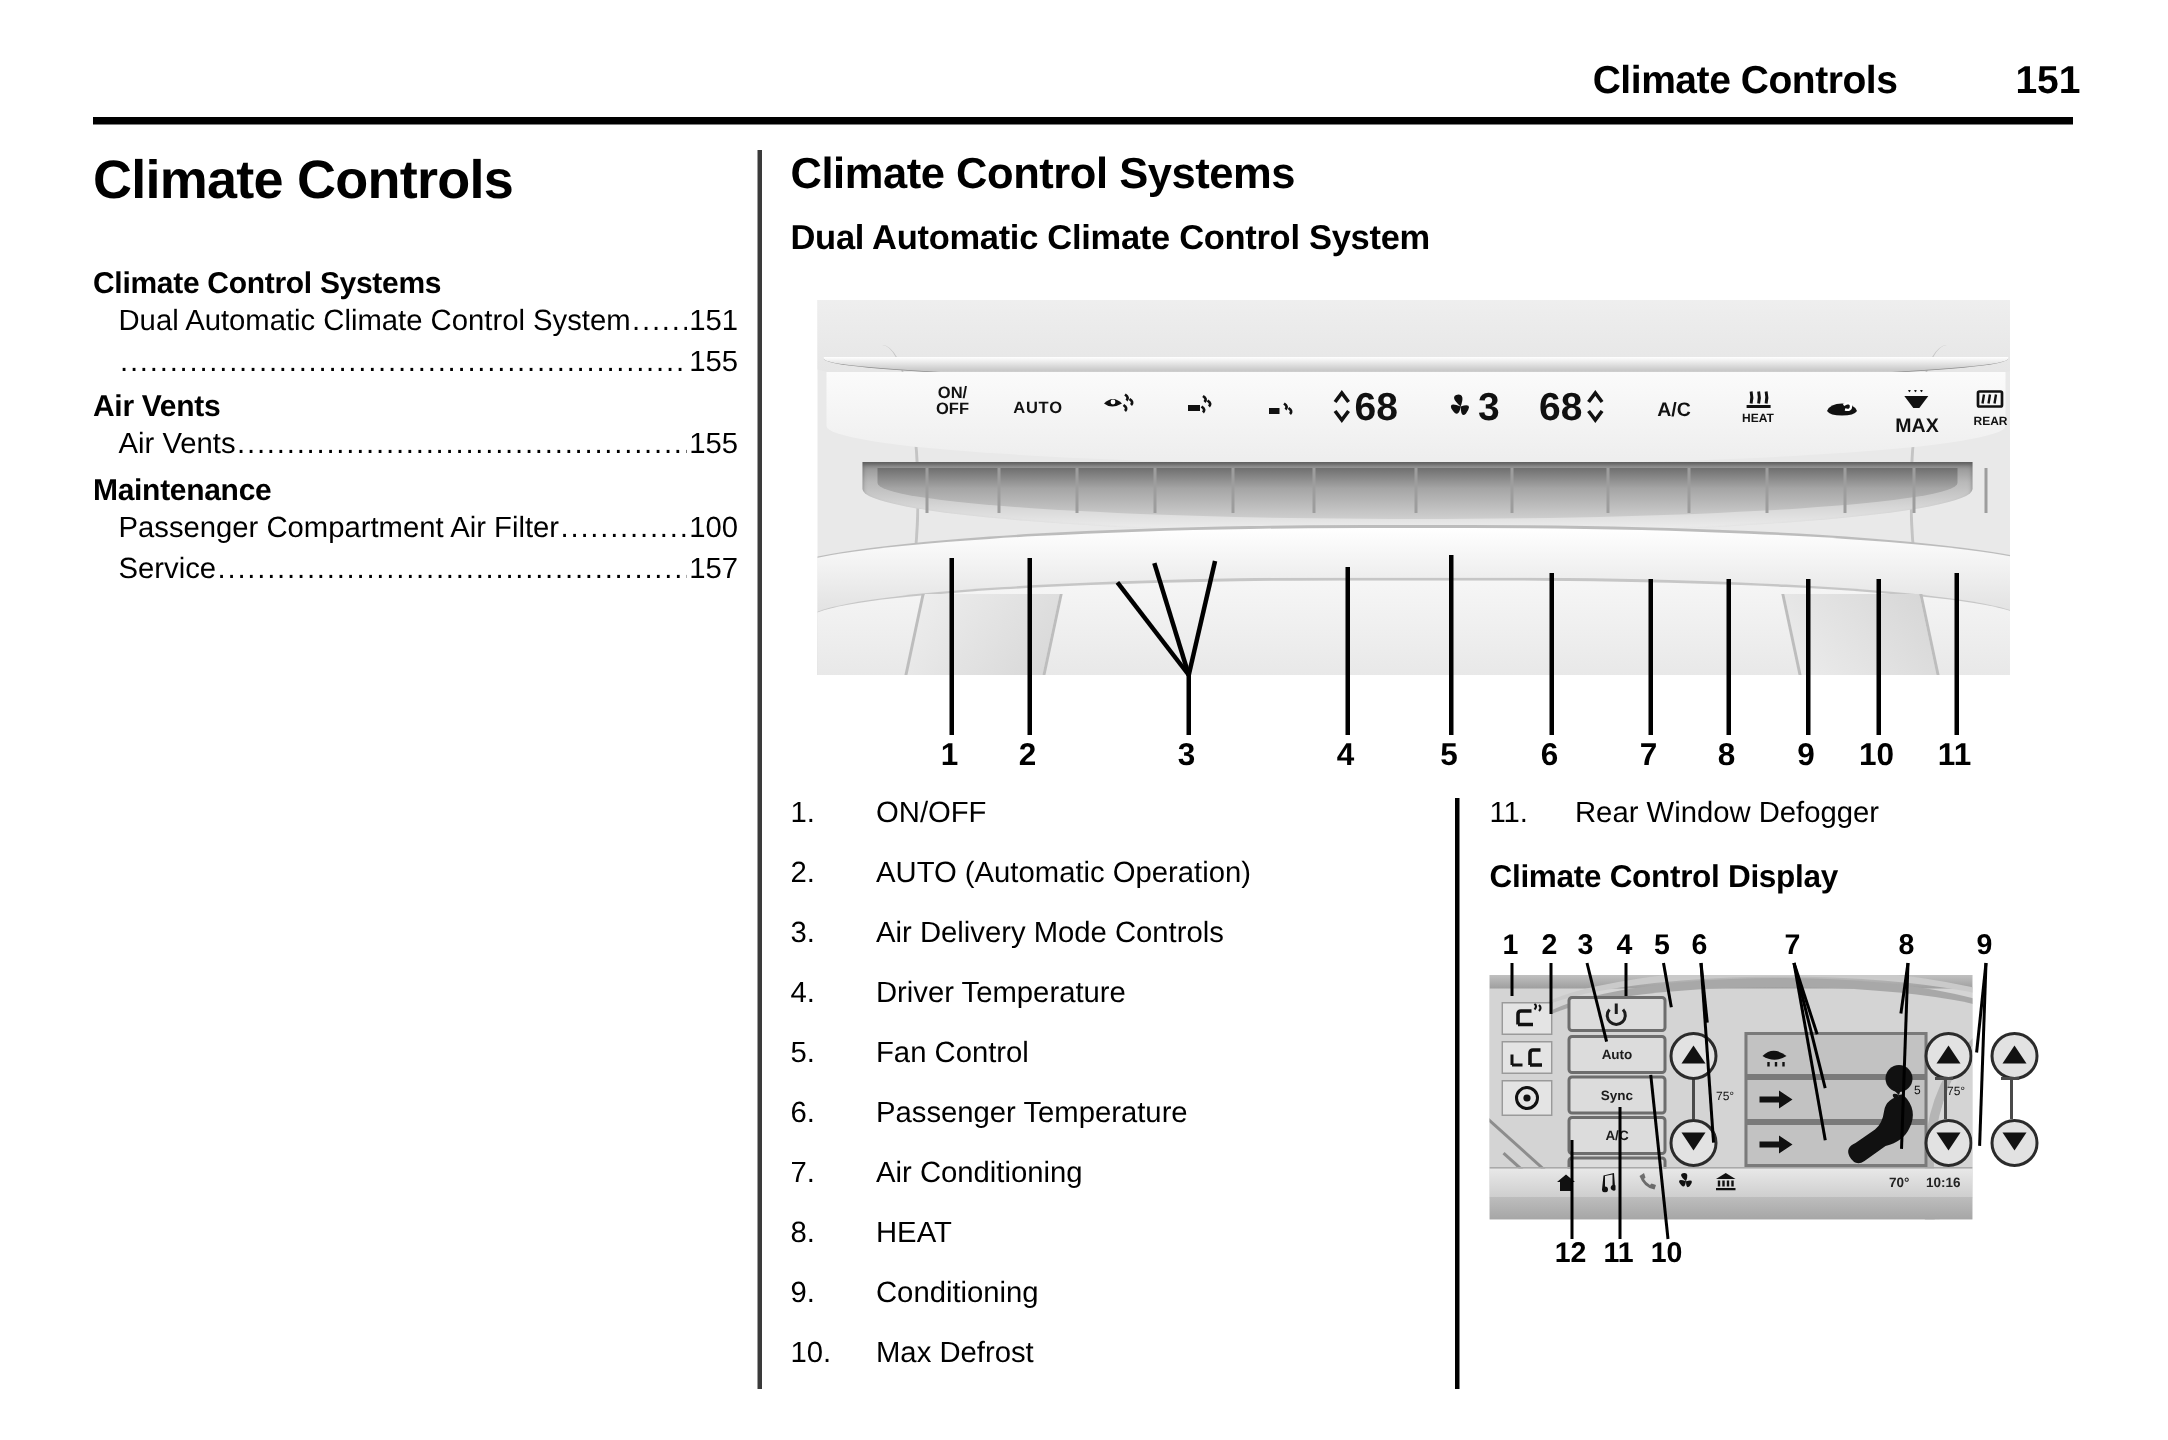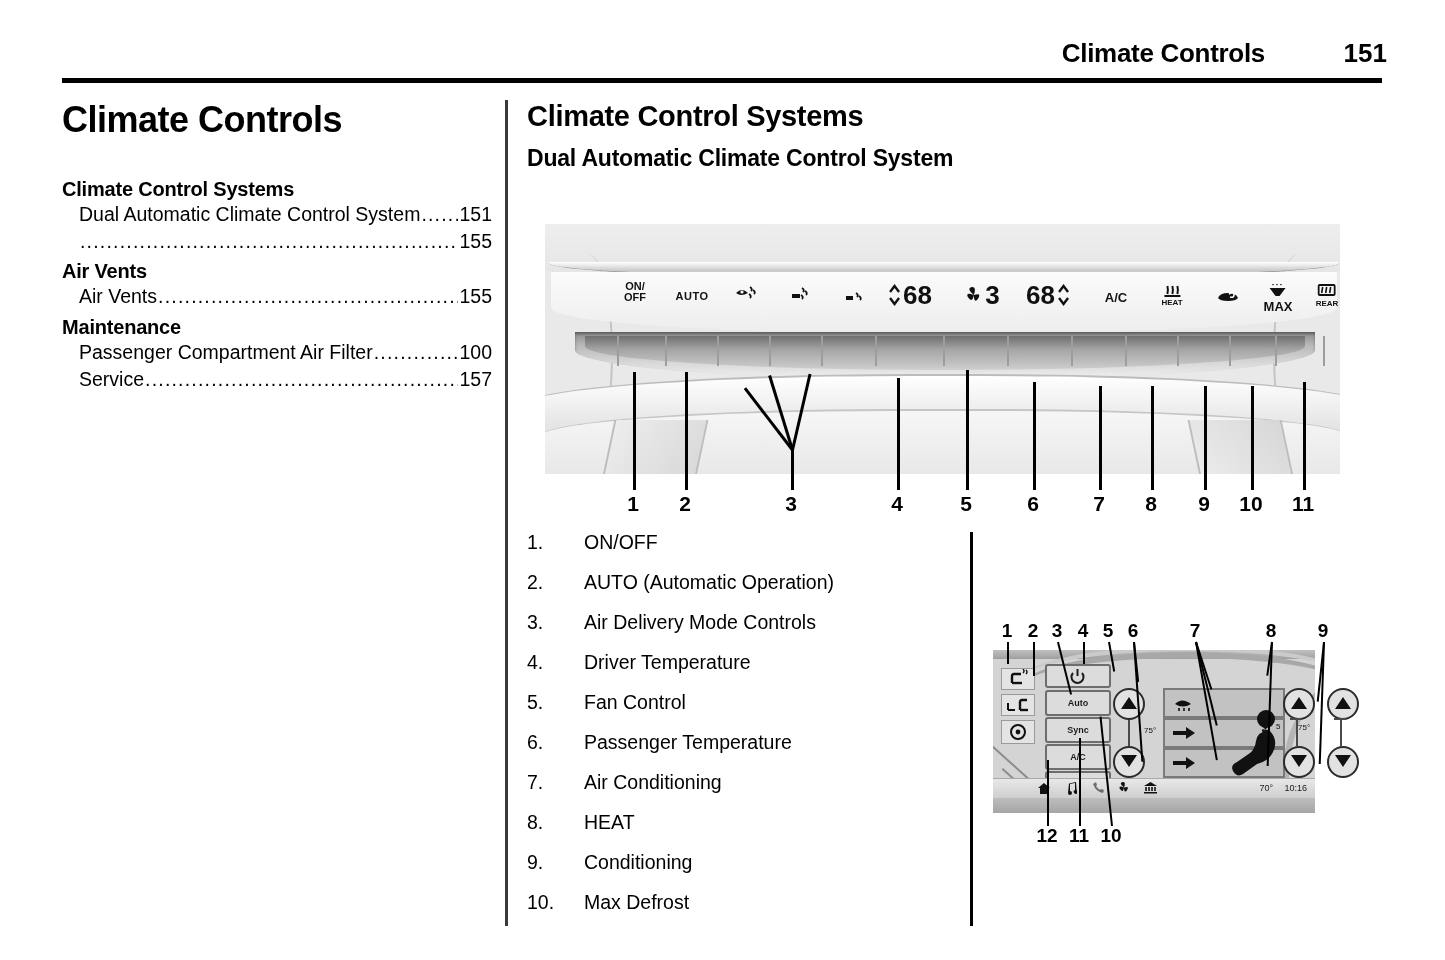--- a/index.html
+++ b/index.html
@@ -30,21 +30,21 @@
   .toc-dots{flex:1 1 auto;overflow:hidden;white-space:nowrap;margin:0 1px;color:#000;
             font-size:19.5px;letter-spacing:1.2px;}
   .toc-pg{flex:0 0 auto;}
 
   
   .right-col{position:absolute;left:527px;top:100px;width:880px;}
   .h1{font-size:29px;font-weight:bold;letter-spacing:-0.3px;margin:0 0 12px 0;}
   .h2{font-size:23px;font-weight:bold;letter-spacing:-0.2px;margin:0 0 14px 0;}
 
   
-  .fig1{position:absolute;left:545px;top:200px;width:795px;height:250px;background:#e9e9e9;margin-top:24px;}
+  .fig1{position:absolute;left:545px;top:200px;width:795px;height:250px;background:#e9e9e9;}
   .panel-photo{position:absolute;left:0;top:0;width:795px;height:250px;overflow:hidden;}
   .bezel-top{position:absolute;left:-20px;top:-50px;width:840px;height:120px;
              border-radius:0 0 50% 50%/0 0 34px 34px;
              background:linear-gradient(#f7f7f7,#e2e2e2);}
   .trim-strip{position:absolute;left:4px;top:38px;width:790px;height:16px;
               border-radius:0 0 50% 50%/0 0 16px 16px;
               background:linear-gradient(#ffffff,#c9c9c9 55%,#efefef);
               border-bottom:1px solid #8e8e8e;}
   .label-band{position:absolute;left:6px;top:48px;width:786px;height:62px;
               border-radius:0 0 50% 50%/0 0 26px 26px;
@@ -126,21 +126,21 @@
         background:#e2e2e2;border:2px solid #2b2b2b;}
   .tri{position:absolute;left:50%;transform:translateX(-50%);}
   .tri-up{top:7px;width:0;height:0;border-left:8px solid transparent;
         border-right:8px solid transparent;border-bottom:12px solid #111;}
   .tri-dn{top:7px;width:0;height:0;border-left:8px solid transparent;
         border-right:8px solid transparent;border-top:12px solid #111;}
   .slider{position:absolute;width:2px;background:#4a4a4a;}
   .dleader{position:absolute;background:#000;width:2px;transform-origin:top center;}
   .dleader-b{position:absolute;background:#000;width:2px;transform-origin:bottom center;}
   .person{position:absolute;}
-  .status{position:absolute;font-size:9px;font-weight:normal;color:#222;}
+  .status{position:absolute;font-size:9px;font-weight:bold;color:#222;}
   .curve-out{position:absolute;left:290px;top:18px;width:120px;height:150px;
         border-left:7px solid #b5b5b5;border-radius:70% 0 0 0/70% 0 0 0;}
   .curve-out2{position:absolute;left:296px;top:14px;width:128px;height:160px;
         border-left:4px solid #d8d8d8;border-radius:70% 0 0 0/70% 0 0 0;}
   .diag-l{position:absolute;left:-4px;top:92px;width:70px;height:60px;
         border-top:2px solid #8d8d8d;transform:rotate(42deg);transform-origin:left top;}
   .diag-l2{position:absolute;left:10px;top:118px;width:50px;height:40px;
         border-top:2px solid #8d8d8d;transform:rotate(42deg);transform-origin:left top;}
 </style>
 </head>
@@ -368,20 +368,29 @@
           <span class="li-n">9.</span>
           <span class="li-t">Conditioning</span>
         </div>
         <div class="li">
           <span class="li-n">10.</span>
           <span class="li-t">Max Defrost</span>
         </div>
       </div>
   </div>
 
+  <div class="listR">
+    <div id="list-right-root">
+        <div class="li">
+          <span class="li-n">11.</span>
+          <span class="li-t">Rear Window Defogger</span>
+        </div>
+      </div>
+    <div class="h3">Climate Control Display</div>
+  </div>
 
   <div class="fig2">
 
     <div class="disp-nums">
       <div id="dnum-top-root">
           <div class="dnum" style="left: 14px;">1</div>
           <div class="dnum" style="left: 40px;">2</div>
           <div class="dnum" style="left: 64px;">3</div>
           <div class="dnum" style="left: 90px;">4</div>
           <div class="dnum" style="left: 115px;">5</div>

